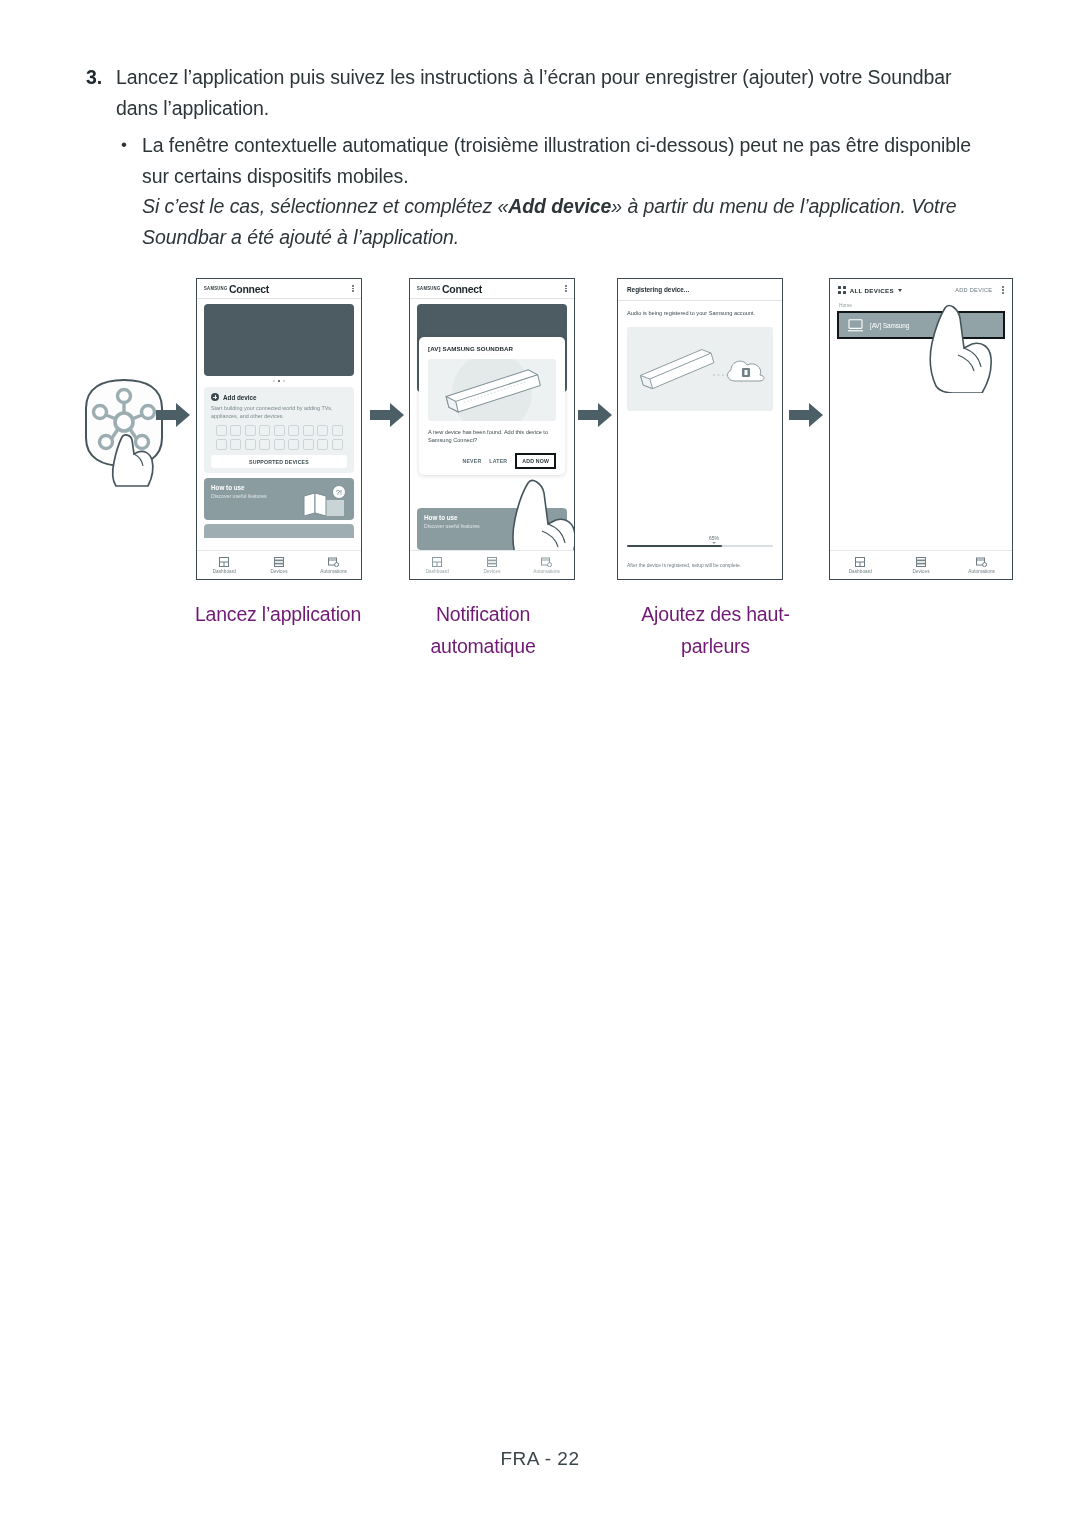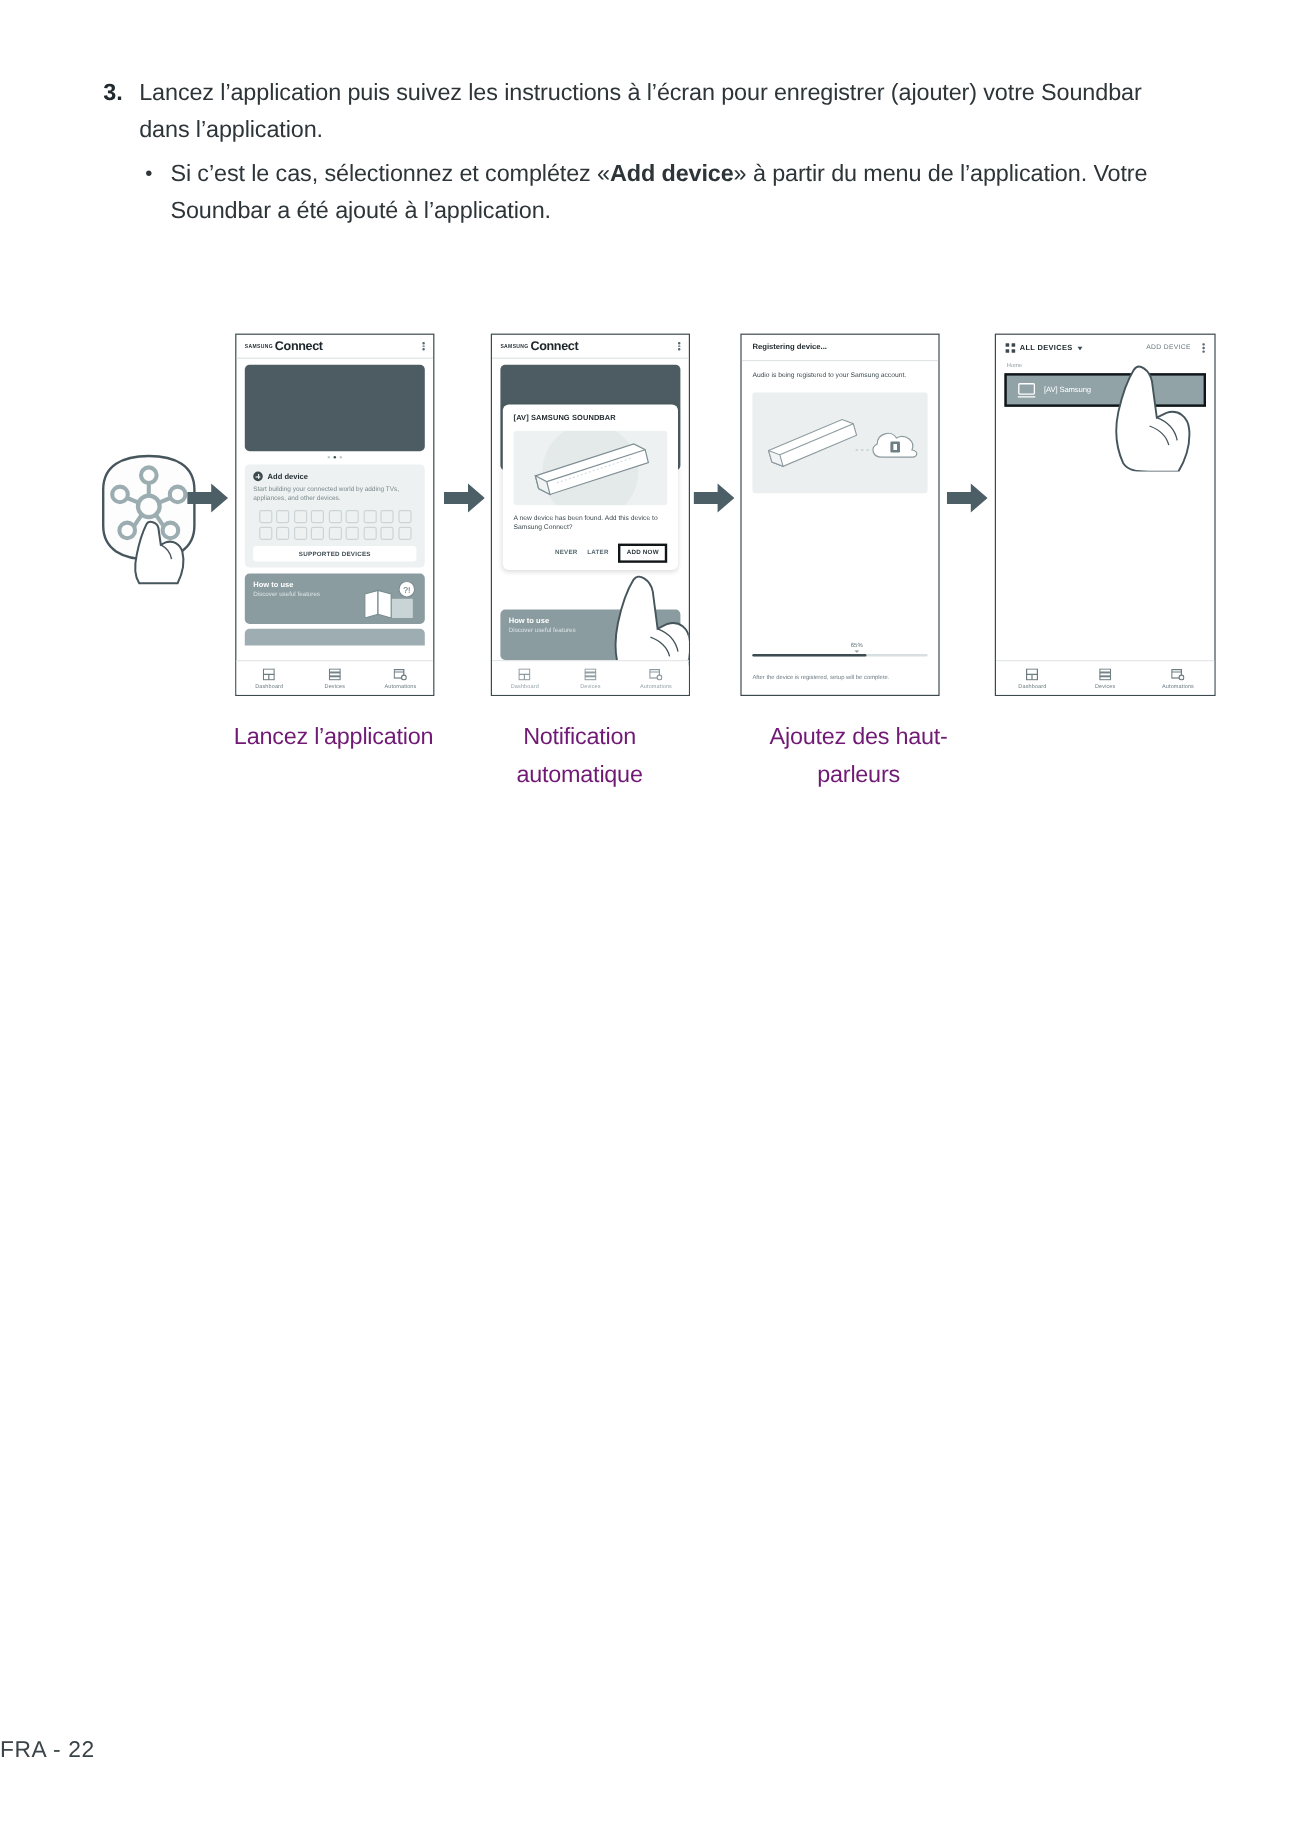--- a/index.html
+++ b/index.html
@@ -57,21 +57,21 @@
     padding-left: 5px;
     box-sizing: border-box;
   }
   .bullet-text {
     font-size: 19.5px;
     line-height: 30.5px;
     color: #2d3539;
     flex: 1;
     letter-spacing: -0.1px;
   }
-  .bullet-text .para2 { display: block; }
+  .bullet-text .para2 { display: block; font-style: italic; }
   .bold { font-weight: bold; }
 
   
   .flow {
     position: absolute;
     left: 0;
     top: 278px;
     width: 991px;
     height: 320px;
   }
@@ -335,34 +335,35 @@
     position:absolute; text-align:center; font-size:19.5px; line-height:32px;
     color:#701a75; letter-spacing:-0.2px;
   }
   .cap1 { left: 178px; width: 200px; }
   .cap2 { left: 383px; width: 200px; }
   .cap3 { left: 613px; width: 205px; }
 
   
   .footer {
     position:absolute; left:0; top:1448px; width:1080px;
-    font-size:19px; color:#3b4448; letter-spacing:.5px;
+    text-align:center; font-size:19px; color:#3b4448; letter-spacing:.5px;
   }
 </style>
 </head>
 <body>
 
 <div class="instructions">
   <div class="step-row">
     <div class="step-num">3.</div>
     <div class="step-text">Lancez l’application puis suivez les instructions à l’écran pour enregistrer (ajouter) votre Soundbar dans l’application.</div>
   </div>
   <div class="bullet-row">
     <div class="bullet-dot">•</div>
     <div class="bullet-text">
+      <span>La fenêtre contextuelle automatique (troisième illustration ci-dessous) peut ne pas être disponible sur certains dispositifs mobiles.</span>
       <span class="para2"><span>Si c’est le cas, sélectionnez et complétez «</span><span class="bold">Add device</span><span>» à partir du menu de l’application. Votre Soundbar a été ajouté à l’application.</span></span>
     </div>
   </div>
 </div>
 
 <div class="flow">
 
   <div class="app-icon-wrap">
     <svg width="110" height="118" viewBox="0 0 110 118">
       <path d="M14 34 C14 14, 30 6, 52 6 C74 6, 90 14, 90 34 L90 64 C90 84, 74 92, 52 92 C30 92, 14 84, 14 64 Z" fill="#fdfdfd" stroke="#46565c" stroke-width="2"></path>

